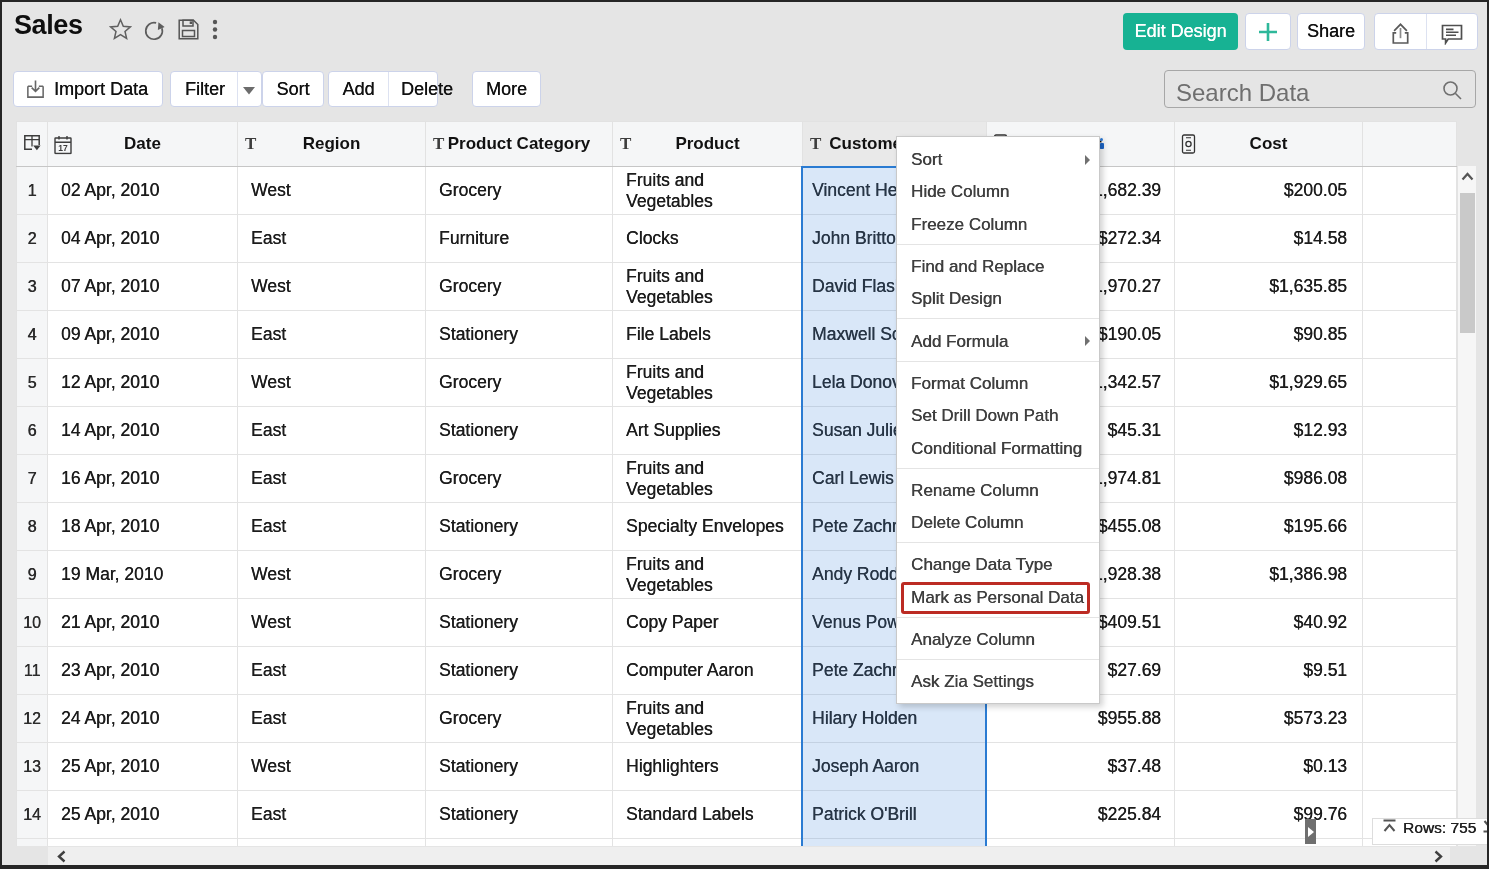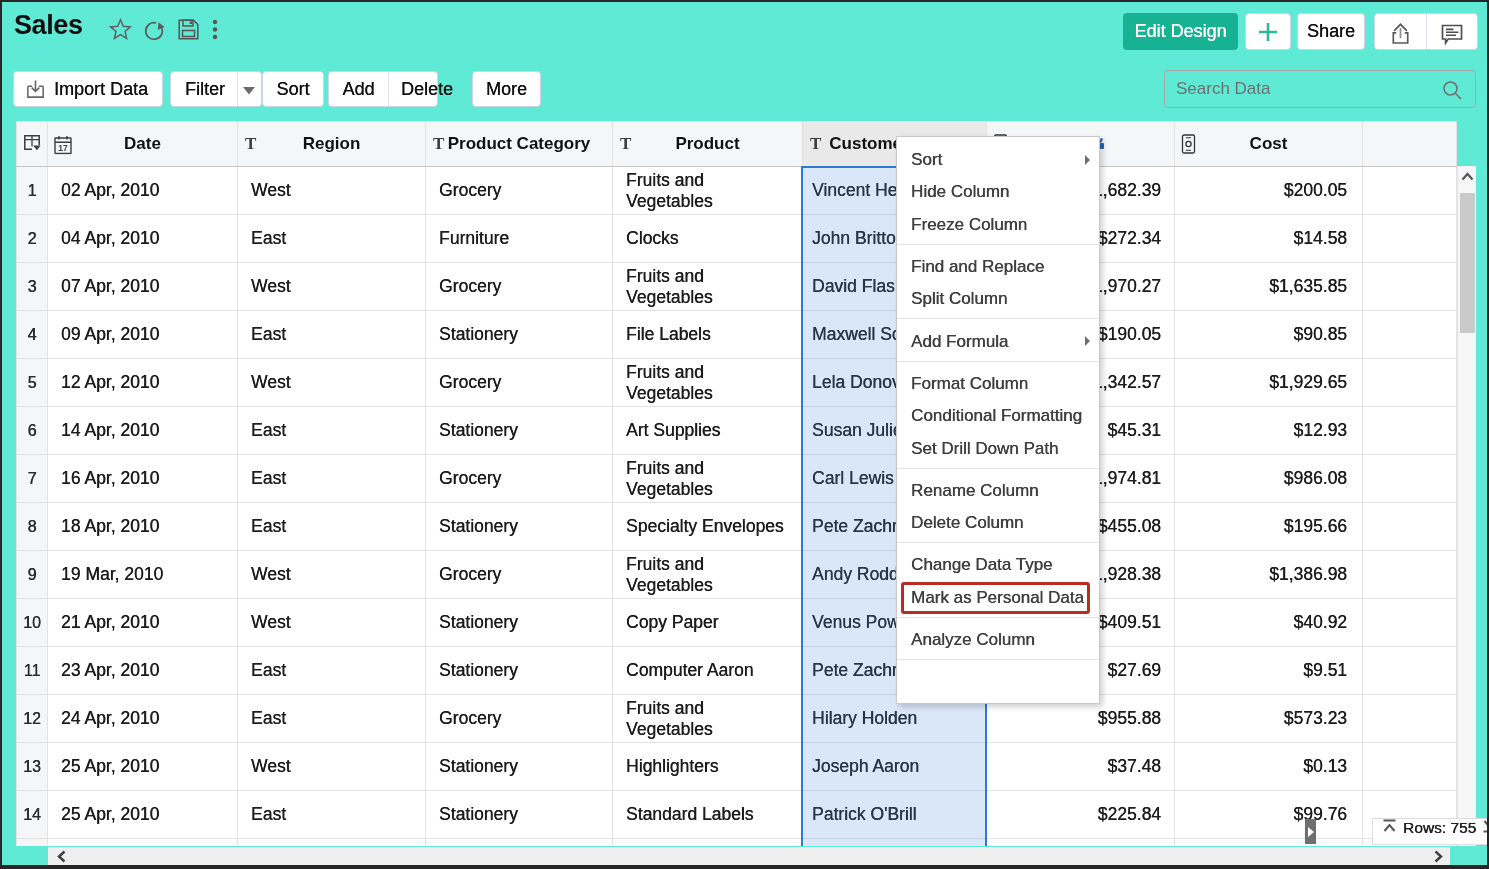--- a/index.html
+++ b/index.html
@@ -1,39 +1,39 @@
 <!DOCTYPE html>
 <html><head>
 <meta charset="utf-8">
 <style>
 * { margin:0; padding:0; box-sizing:border-box; }
 html,body { width:1489px; height:869px; overflow:hidden; background:#fff;
   font-family:"Liberation Sans", sans-serif; }
 td, .mitem, .tbtn, .btn, #rowsWidget .rtext { text-shadow:0.35px 0 0 currentColor; }
-#page { position:relative; width:1489px; height:869px; background:#5eead4; }
+#page { position:relative; width:1489px; height:869px; background:#e5e5e5; }
 #frame { position:absolute; inset:0; border:2px solid #262626; border-bottom-width:4px; z-index:90; pointer-events:none; }
 
 
 #title { position:absolute; left:14px; top:10px; font-size:27px; font-weight:bold; color:#0f0f0f; letter-spacing:-0.4px; }
 .tico { position:absolute; top:17px; }
 
 
 .btn { position:absolute; top:13px; height:37px; background:#fff; border:1px solid #ccd3ea; border-radius:4px;
   font-size:18px; color:#111; display:flex; align-items:center; justify-content:center; }
 #editDesign { left:1123px; width:115px; background:#17b293; border:none; color:#fff; }
 #plusBtn { left:1245px; width:46px; }
 #shareBtn { left:1297px; width:68px; }
 #iconGroup { left:1374px; width:104px; }
 #iconGroup .sep { position:absolute; left:51px; top:0; bottom:0; width:1px; background:#dde2f1; }
 
 
 .tbtn { position:absolute; top:71px; height:36px; background:#fff; border:1px solid #ccd3ea; border-radius:4px;
   font-size:18px; color:#111; display:flex; align-items:center; justify-content:center; }
 #searchBox { position:absolute; left:1164px; top:70px; width:312px; height:38px; border:1px solid #a7a7a7; border-radius:4px; }
-#searchBox span { position:absolute; left:11px; top:8px; font-size:17px; color:#6f6f6f; }
+#searchBox span { position:absolute; left:11px; top:8px; font-size:24px; color:#6f6f6f; }
 
 
 #tableWrap { position:absolute; left:16px; top:121px; width:1441px; height:725px; overflow:hidden; }
 table { border-collapse:collapse; table-layout:fixed; width:1440px; background:#fff; }
 col.c0{width:31px} col.c1{width:190px} col.c2{width:188px} col.c3{width:187px} col.c4{width:190px}
 col.c5{width:184px} col.c6{width:188px} col.c7{width:188px} col.c8{width:94px}
 th { height:45px; background:#f5f6f7; border:1px solid #e2e2e2; border-bottom:1px solid #c6c6c6;
   font-size:17px; font-weight:bold; color:#111; position:relative; text-align:center; padding:0; }
 td { height:48px; border:1px solid #e3e3e3; font-size:17.5px; color:#1c1c1c; padding:0 0 0 13px; text-align:left;
   overflow:hidden; white-space:nowrap; line-height:21px; }
@@ -365,36 +365,37 @@
       <span class="d"></span>
       <span class="b"></span>
     </div>
 
   <div id="menu">
 <div class="mitem">Sort<span class="marr"></span></div>
 <div class="mitem">Hide Column</div>
 <div class="mitem">Freeze Column</div>
 <div class="mdiv"></div>
 <div class="mitem">Find and Replace</div>
-<div class="mitem">Split Column</div>
+<div class="mitem">Split Design</div>
 <div class="mdiv"></div>
 <div class="mitem">Add Formula<span class="marr"></span></div>
 <div class="mdiv"></div>
 <div class="mitem">Format Column</div>
+<div class="mitem">Set Drill Down Path</div>
 <div class="mitem">Conditional Formatting</div>
-<div class="mitem">Set Drill Down Path</div>
 <div class="mdiv"></div>
 <div class="mitem">Rename Column</div>
 <div class="mitem">Delete Column</div>
 <div class="mdiv"></div>
 <div class="mitem">Change Data Type</div>
 <div class="mitem">Mark as Personal Data</div>
 <div class="mdiv"></div>
 <div class="mitem">Analyze Column</div>
 <div class="mdiv"></div>
+<div class="mitem">Ask Zia Settings</div>
   </div>
   <div id="redBox"></div>
 
   <div id="vscroll">
     <svg style="position:absolute;left:3px;top:6px" width="13" height="9" viewBox="0 0 13 9" fill="none" stroke="#555" stroke-width="2.2">
         <path d="M1.5 7.5 L6.5 2 L11.5 7.5"></path>
       </svg>
     <div id="vthumb"></div>
     <svg style="position:absolute;left:3px;top:660px" width="13" height="9" viewBox="0 0 13 9" fill="none" stroke="#555" stroke-width="2.2">
         <path d="M1.5 1.5 L6.5 7 L11.5 1.5"></path>

